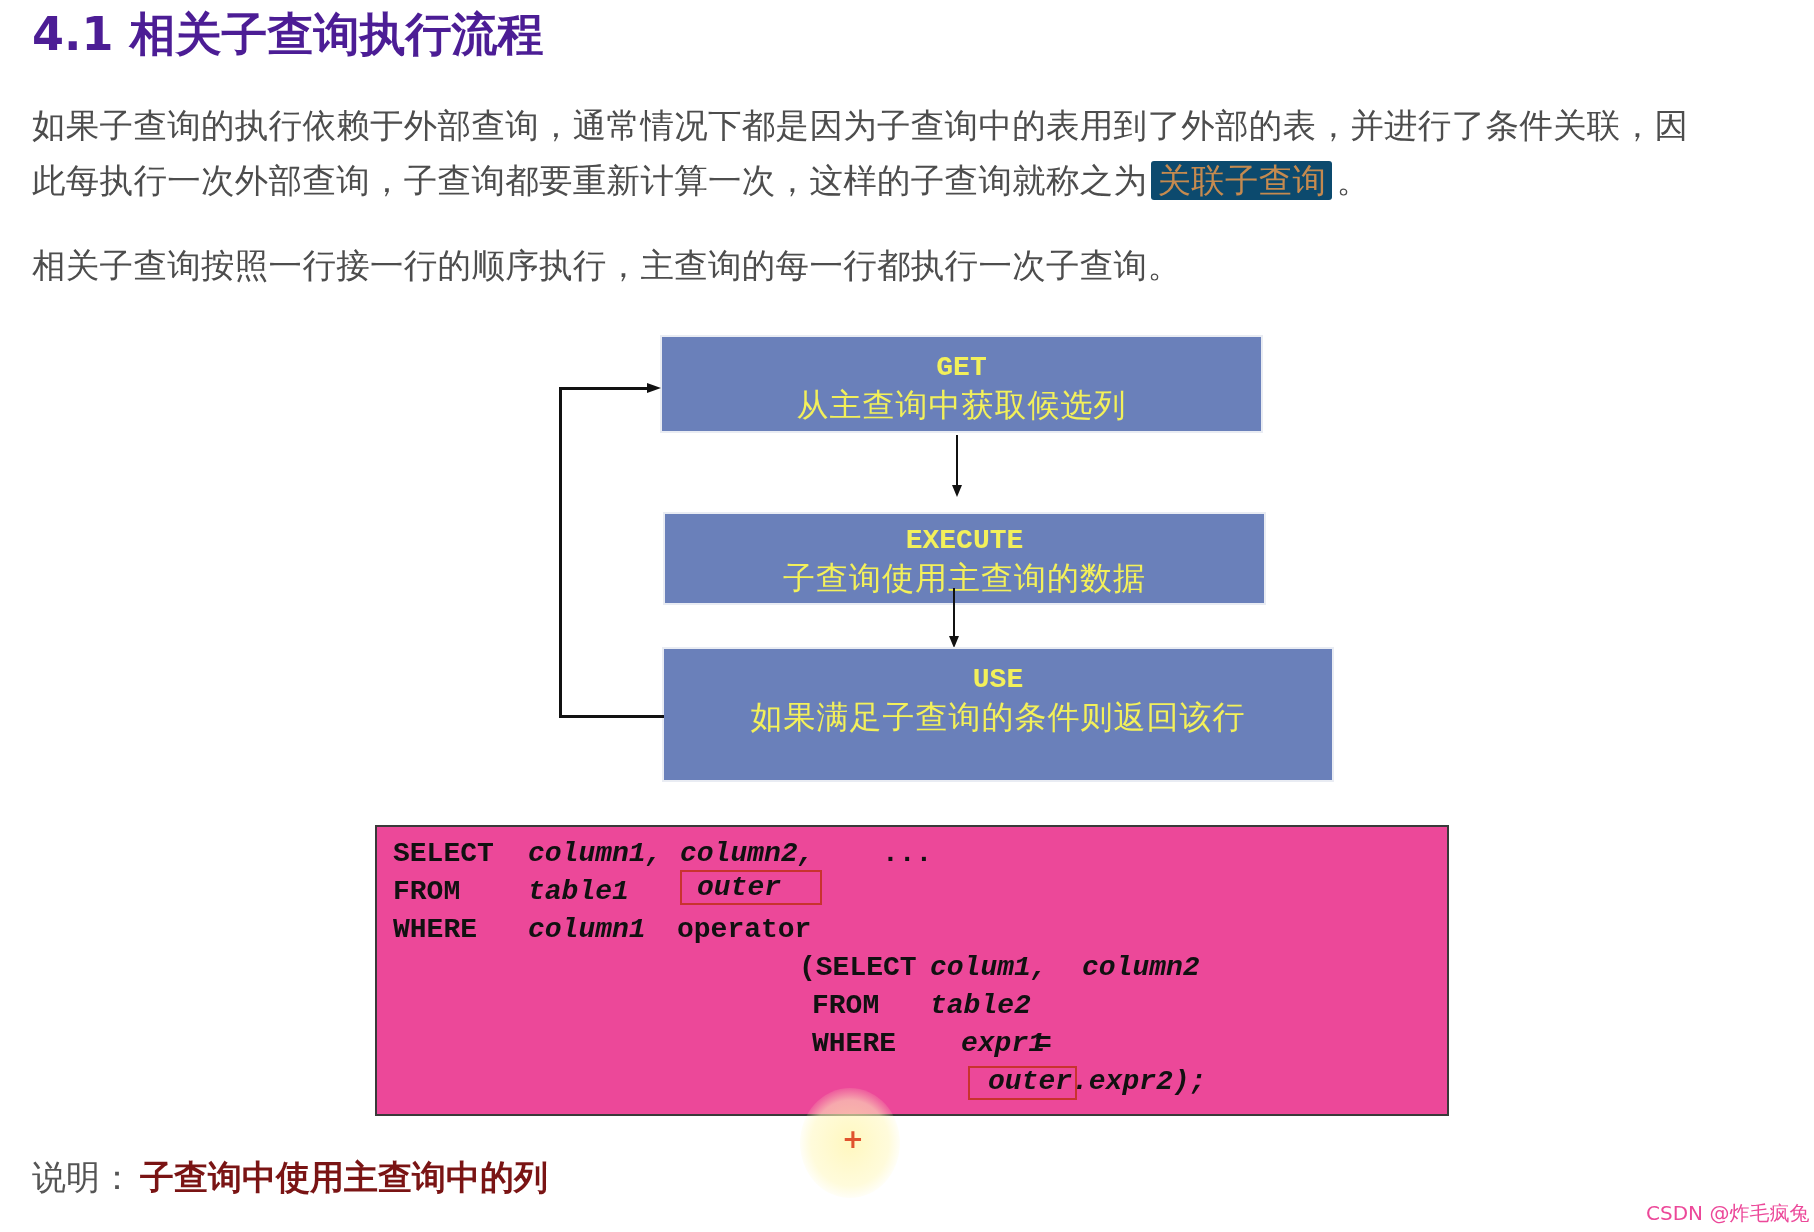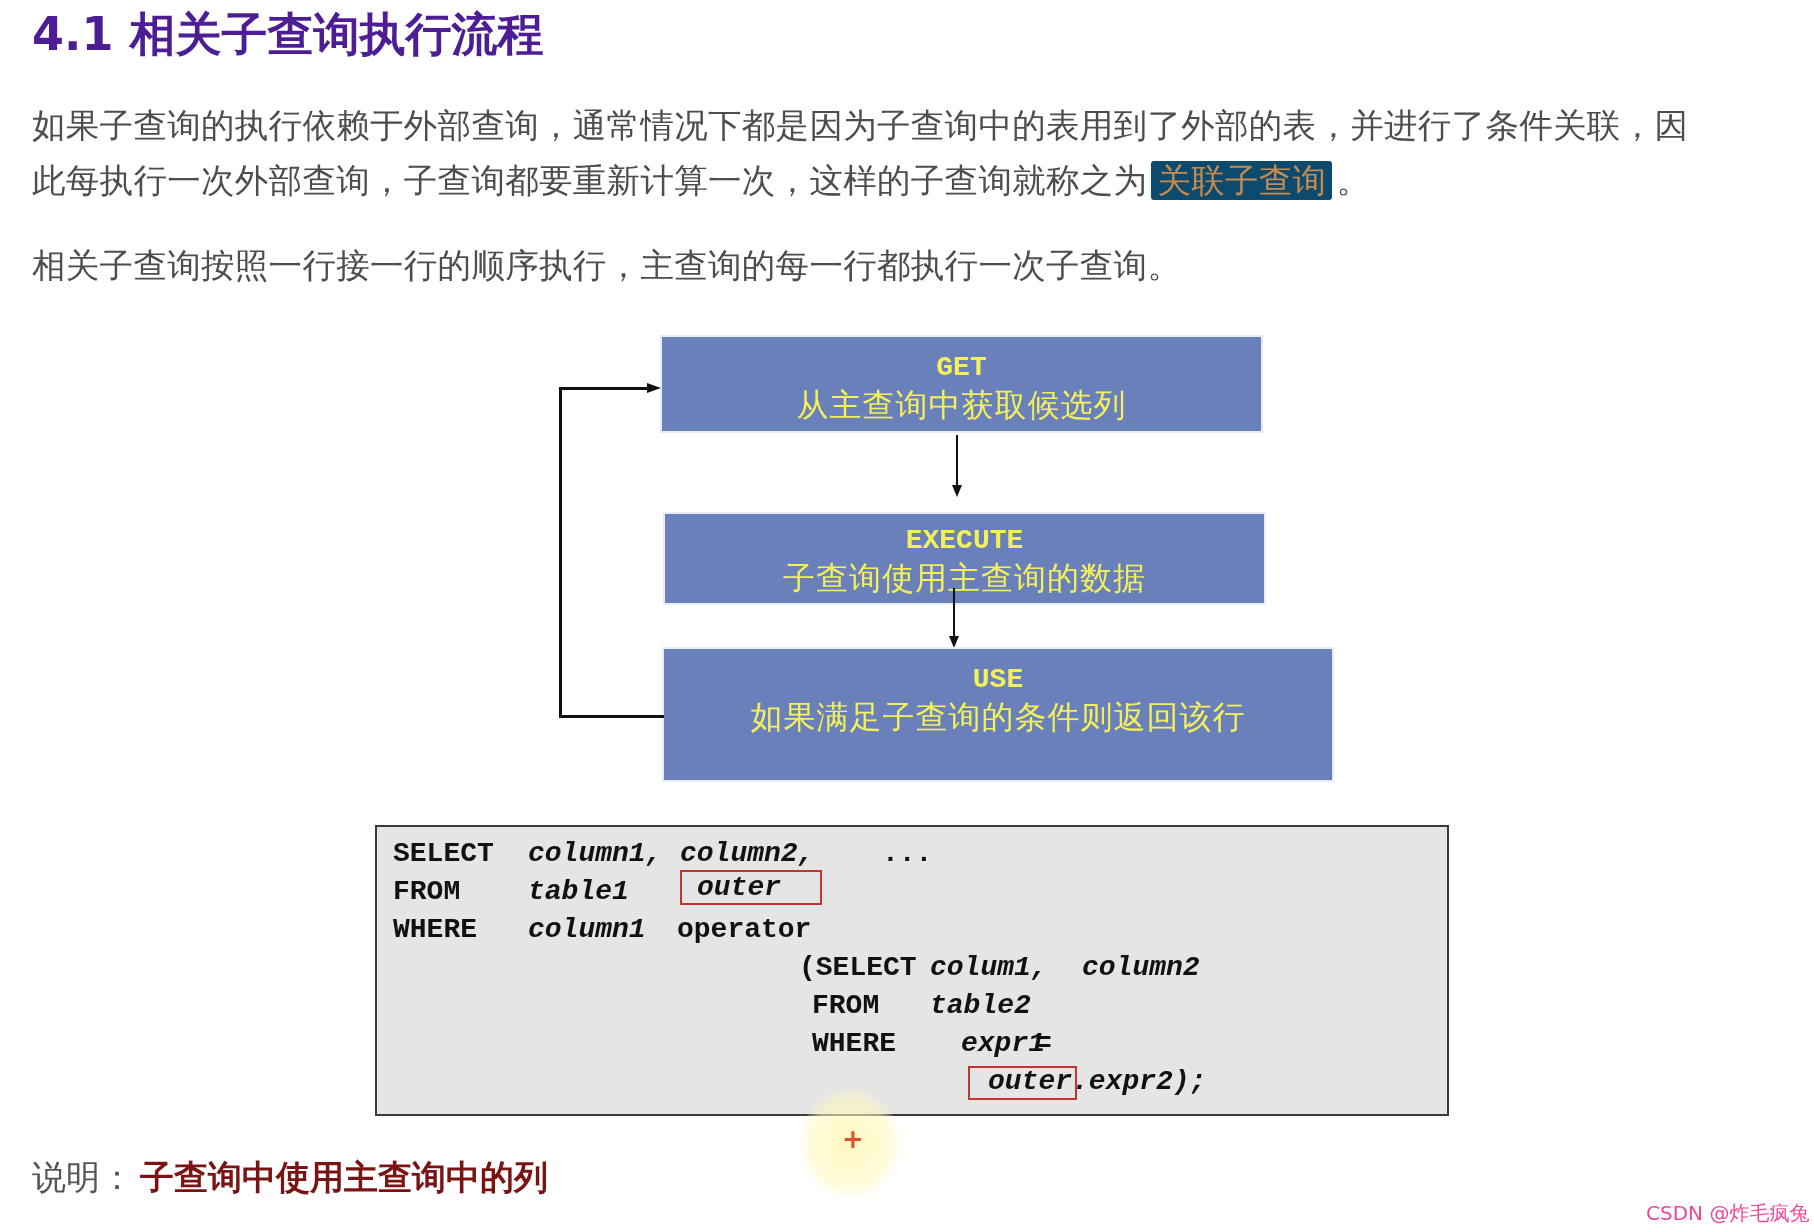--- a/index.html
+++ b/index.html
@@ -37,21 +37,21 @@
     width: 0; height: 0; border-left: 5px solid transparent; border-right: 5px solid transparent;
     border-top: 12px solid #111;
   }
   .arrow-right {
     width: 0; height: 0; border-top: 5px solid transparent; border-bottom: 5px solid transparent;
     border-left: 14px solid #111;
   }
   
   .codebox {
     left: 375px; top: 825px; width: 1070px; height: 287px;
-    background: #e5e5e5; border: 2px solid #3a3a3a;
+    background: #ec4899; border: 2px solid #3a3a3a;
   }
   .code {
     position: absolute; font-family: "Liberation Mono", "DejaVu Sans Mono", monospace;
     font-size: 28px; color: #111; white-space: pre; line-height: 34px;
   }
   .code.kw { font-weight: bold; }
   .code.it { font-style: italic; font-weight: bold; }
   .redbox { position: absolute; border: 2.5px solid #c8332e; box-sizing: border-box; }
   .note-label { left: 32px; top: 1152px; font-size: 34px; color: #555; line-height: 50px; }
   .note-value { left: 140px; top: 1152px; font-size: 34px; color: #7a1414; font-weight: bold; line-height: 50px; }

